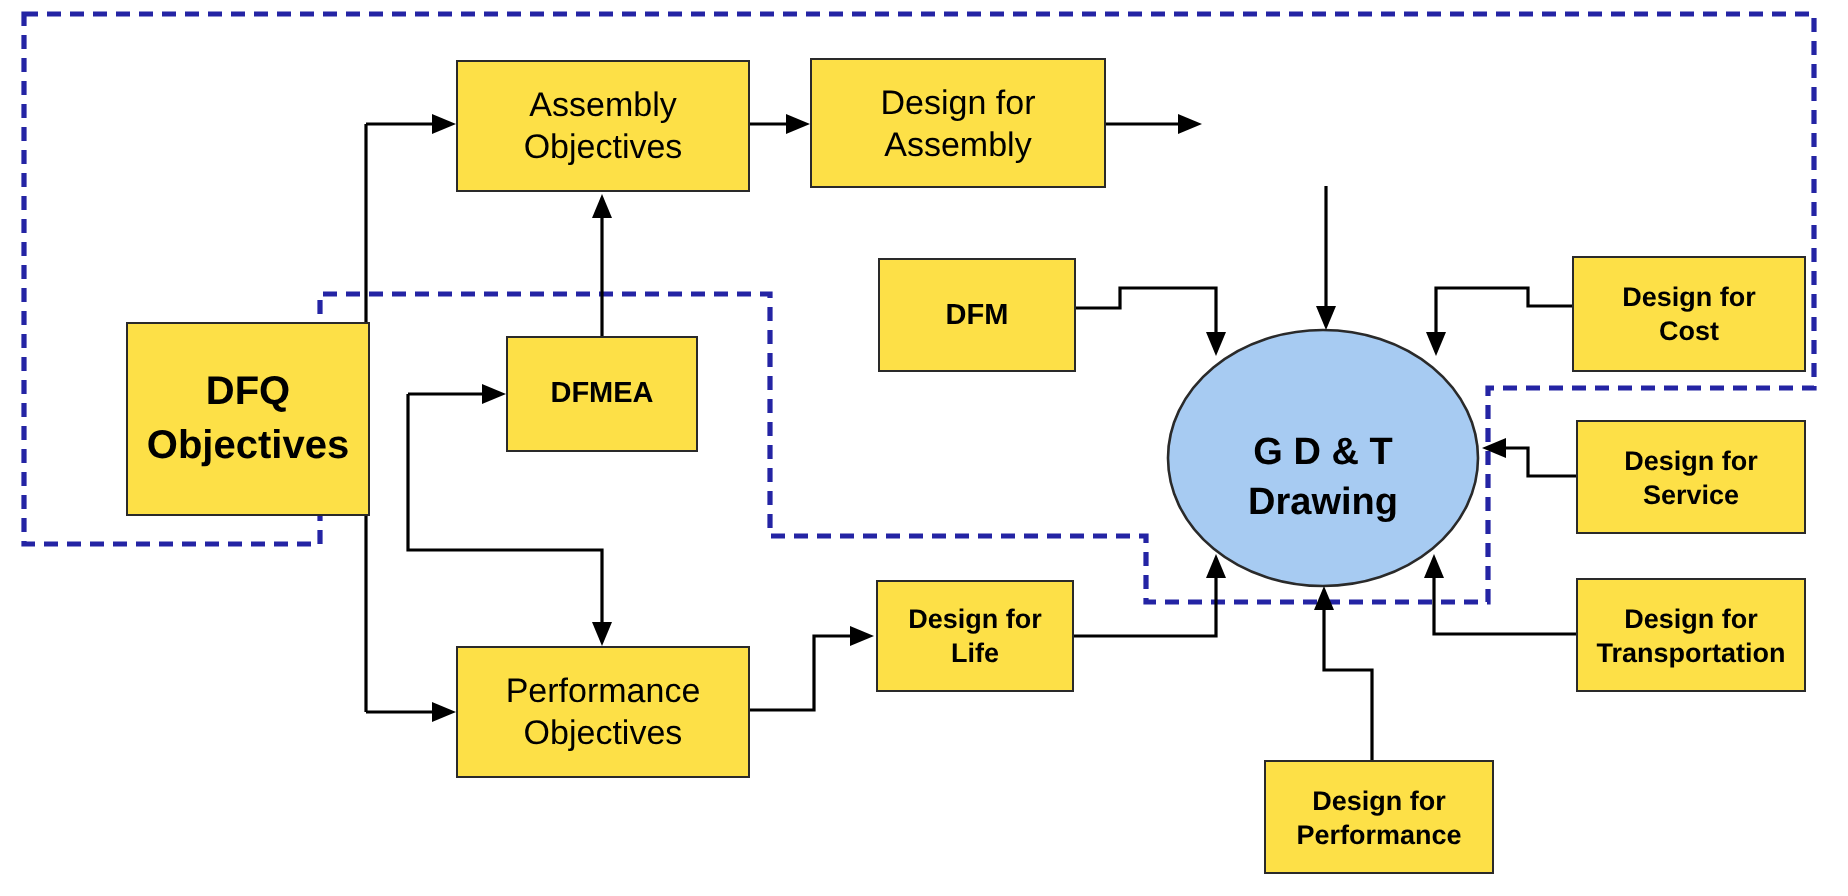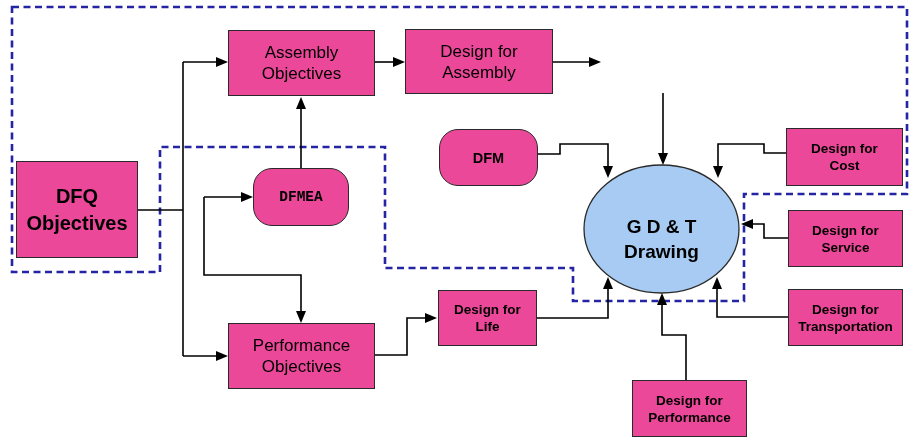--- a/index.html
+++ b/index.html
@@ -6,46 +6,46 @@
   #canvas{
     position:relative;
     width:924px;height:448px;
     background:#ffffff;
     font-family:"Liberation Sans", sans-serif;
     overflow:hidden;
   }
   #wires{position:absolute;left:0;top:0;width:924px;height:448px;}
   .node{
     position:absolute;
-    background:#ec4899;
+    background:#fde047;
     border:1px solid #2a2a2a;
     display:flex;align-items:center;justify-content:center;
     text-align:center;color:#000;
     white-space:pre-line;
     box-sizing:border-box;
   }
   .n-reg{font-size:17px;line-height:21px;}
   .n-reg3{font-size:16px;line-height:19px;}
   .n-bold{font-weight:bold;font-size:13.5px;line-height:17px;}
-  .n-bold-md{font-weight:bold;font-size:14.5px;line-height:18px;border-radius:19px;}
-  .n-bold-lg{font-weight:bold;font-size:20px;line-height:27px;}
+  .n-bold-md{font-weight:bold;font-size:14.5px;line-height:18px;}
+  .n-bold-lg{font-weight:bold;font-size:20px;line-height:27px;margin-left:47px;}
   .ellipse-label{
     position:absolute;
     left:584px;top:201px;width:155px;height:52px;
     display:flex;align-items:center;justify-content:center;
     text-align:center;font-weight:bold;font-size:19px;line-height:25px;
     white-space:pre-line;color:#000;background:transparent;border:none;margin-top:12px;
   }
   
   #n-dfq        {left:16px; top:161px;width:122px;height:97px;}
   #n-assembly   {left:228px;top:30px; width:147px;height:66px;}
   #n-dfa        {left:405px;top:29px; width:148px;height:65px;}
   #n-datum      {left:601px;top:31px; width:132px;height:62px;}
   #n-dfm        {left:439px;top:129px;width:99px; height:57px;}
-  #n-dfmea      {left:253px;top:168px;width:96px; height:58px;font-family:Liberation Mono, monospace;}
+  #n-dfmea      {left:253px;top:168px;width:96px; height:58px;}
   #n-cost       {left:786px;top:128px;width:117px;height:58px;}
   #n-service    {left:788px;top:210px;width:115px;height:57px;}
   #n-transport  {left:788px;top:289px;width:115px;height:57px;}
   #n-life       {left:438px;top:290px;width:99px; height:56px;}
   #n-dperf      {left:632px;top:380px;width:115px;height:57px;}
   #n-pobj       {left:228px;top:323px;width:147px;height:66px;}
 </style>
 </head>
 <body>
 

